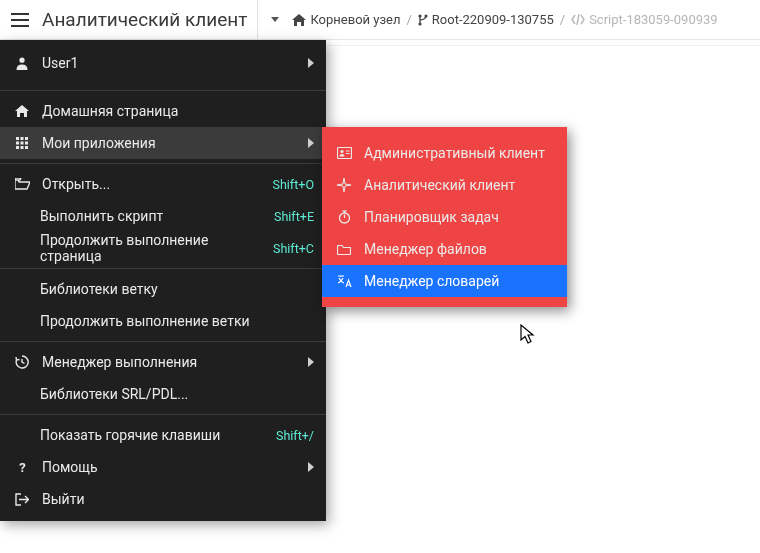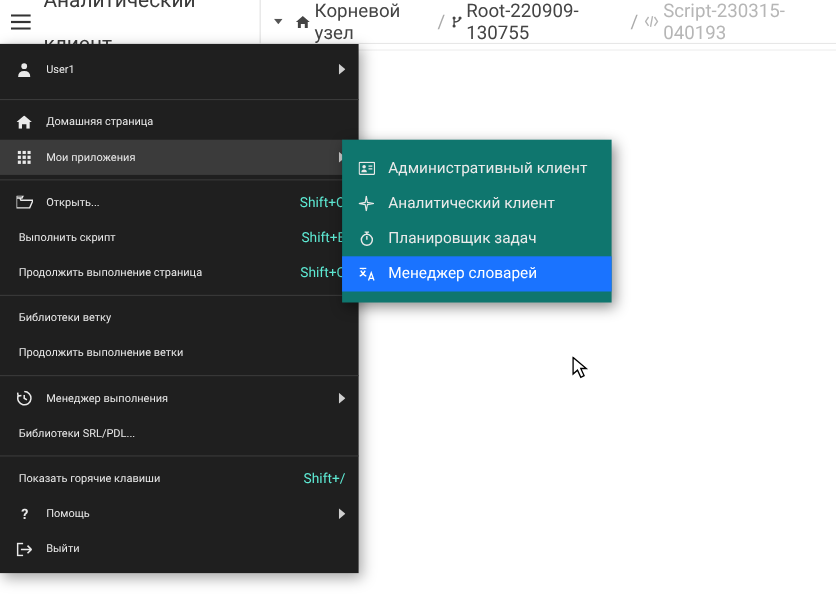--- a/index.html
+++ b/index.html
@@ -35,21 +35,21 @@
     line-height: 40px;
   }
   .dropdown-caret {
     width: 18px; height: 28px;
     display: flex; align-items: center; justify-content: center;
     cursor: pointer;
     color: #555;
   }
   .breadcrumb {
     display: flex; align-items: center; gap: 6px;
-    font-size: 17px;
+    font-size: 13px;
     color: #444;
   }
   .breadcrumb .sep { color: #aaa; }
   .breadcrumb .bc-item { display: flex; align-items: center; gap: 4px; }
   .breadcrumb .disabled { color: #b6b6b6; }
   .divider-row { height: 6px; border-bottom: 1px solid #eee; }
 
   
   .main-menu {
     position: absolute;
@@ -63,42 +63,42 @@
   .menu-row {
     display: flex;
     align-items: center;
     height: 32px;
     padding: 0 12px 0 14px;
     gap: 12px;
     cursor: pointer;
     position: relative;
   }
   .menu-row.tall { height: 46px; }
-  .menu-row .label { flex: 1; font-size: 10px; color: #eaeaea; }
+  .menu-row .label { flex: 1; font-size: 14px; color: #eaeaea; }
   .menu-row .shortcut { font-size: 12.5px; color: #5eead4; }
   .menu-row .chevron { color: #cfcfcf; }
   .menu-row .micon { width: 16px; display: flex; align-items:center; justify-content:center; color:#eaeaea; }
-  .menu-row.noicon { padding-left: 17px; }
+  .menu-row.noicon { padding-left: 40px; }
   .menu-row.active {
     background: #3b3b3b;
   }
   .menu-sep {
     height: 1px;
     background: #3a3a3a;
     margin: 4px 0;
   }
   .menu-top-gap { height: 10px; }
 
   
   .sub-menu {
     position: absolute;
-    left: 311px;
+    left: 322px;
     top: 127px;
     width: 245px;
-    background: #0f766e;
+    background: #ef4444;
     color: #eaeaea;
     box-shadow: 3px 4px 12px rgba(0,0,0,0.45);
   }
   .sub-menu .menu-row .label { font-size: 14px; }
   .sub-menu .menu-row { padding-left: 14px; }
   .sub-menu .menu-row.highlight {
     background: #1a73ff;
     justify-content: flex-end;
   }
   .sub-menu .menu-row.highlight .label,
@@ -147,21 +147,21 @@
           <circle cx="2" cy="10" r="1.6" fill="#444"></circle>
           <path d="M2 3 V9 M2 6 Q6 6 8 3" stroke="#444" stroke-width="1.3" fill="none"></path>
         </svg>
       <span>Root-220909-130755</span>
     </span>
     <span class="sep">/</span>
     <span class="bc-item disabled">
       <svg width="14" height="11" viewBox="0 0 14 11">
           <path d="M4 1 L1 5.5 L4 10 M10 1 L13 5.5 L10 10 M8 0 L6 11" stroke="#b6b6b6" stroke-width="1.4" fill="none"></path>
         </svg>
-      <span>Script-230315-040193</span>
+      <span>Script-183059-090939</span>
     </span>
   </div>
 </div>
 <div class="divider-row"></div>
 
 <div class="main-menu">
   <div class="menu-row tall">
     <span class="micon">
       <svg width="14" height="14" viewBox="0 0 14 14">
           <circle cx="7" cy="4.2" r="2.6" fill="#e9e9e9"></circle>
@@ -325,20 +325,28 @@
     <span class="micon">
       <svg width="13" height="14" viewBox="0 0 13 14">
           <circle cx="6.5" cy="8" r="5" fill="none" stroke="#e9e9e9" stroke-width="1.3"></circle>
           <line x1="6.5" y1="8" x2="6.5" y2="4.5" stroke="#e9e9e9" stroke-width="1.3"></line>
           <line x1="4.5" y1="1" x2="8.5" y2="1" stroke="#e9e9e9" stroke-width="1.3"></line>
           <line x1="6.5" y1="1" x2="6.5" y2="3" stroke="#e9e9e9" stroke-width="1.3"></line>
         </svg>
     </span>
     <span class="label">Планировщик задач</span>
   </div>
+  <div class="menu-row">
+    <span class="micon">
+      <svg width="14" height="11" viewBox="0 0 14 11">
+          <path d="M0.5 1.5 H5 L6.5 3.5 H13.5 V10.5 H0.5 Z" fill="none" stroke="#e9e9e9" stroke-width="1.2"></path>
+        </svg>
+    </span>
+    <span class="label">Менеджер файлов</span>
+  </div>
   <div class="menu-row highlight">
     <span class="micon">
       <svg width="15" height="13" viewBox="0 0 15 13">
           <path d="M1 1 H7 M4 1 V2 M2 3 Q4 7 7 8 M6 3 Q4 7 1 8" stroke="#fff" stroke-width="1.2" fill="none"></path>
           <path d="M9 12 L11.5 5 L14 12 M9.8 10 H13.2" stroke="#fff" stroke-width="1.2" fill="none"></path>
         </svg>
     </span>
     <span class="label">Менеджер словарей</span>
   </div>
   <div class="menu-top-gap"></div>

